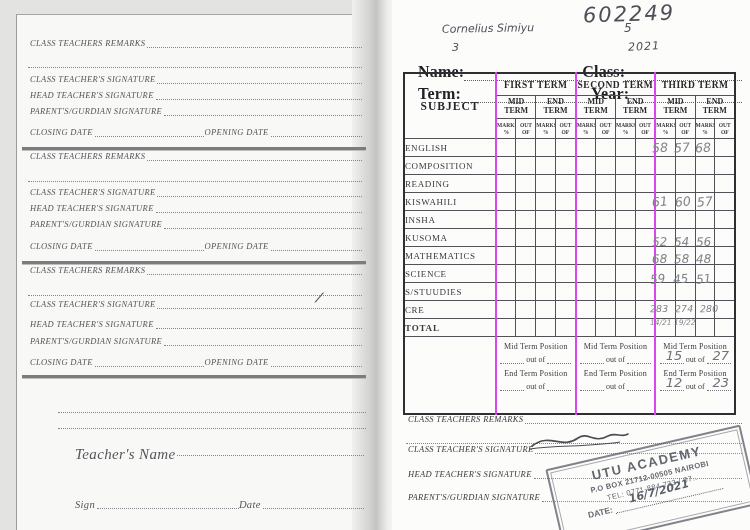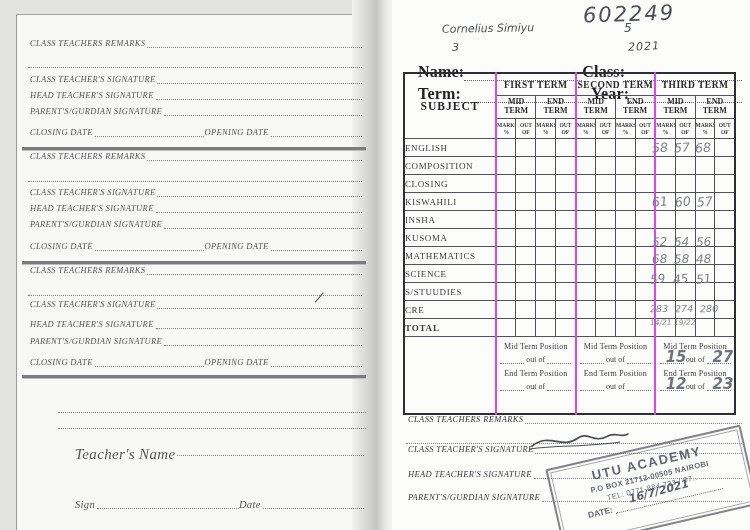--- a/index.html
+++ b/index.html
@@ -45,21 +45,21 @@
   td.subj{font-size:9px;letter-spacing:.6px;color:#3b3b41;padding-left:3px;height:17px;}
   td.subj.b{font-weight:bold;letter-spacing:.8px;}
   td.mcell{height:17px;}
   td.poscell{vertical-align:top;font-size:8px;color:#3b3b41;height:76px;border-radius:21px;}
   td.posempty{height:76px;}
   .pos-ln{display:flex;justify-content:center;align-items:flex-end;gap:2px;margin-top:4px;
     white-space:nowrap;}
   .pos-ttl{margin-top:5px;text-align:center;letter-spacing:.2px;}
   .pdots{display:inline-block;width:24px;border-bottom:1px dotted #77777c;height:7px;position:relative;}
   .pdots .hwn{position:absolute;left:6px;top:-8px;font-family:"DejaVu Sans",sans-serif;
-    font-style:italic;font-size:15px;color:#6e727a;font-weight:bold;}
+    font-style:italic;font-size:13px;color:#6e727a;}
 
   
   .stamp{position:absolute;left:552px;top:446px;width:196px;height:78px;
     transform:rotate(-13deg);border:2px solid rgba(86,88,98,.8);border-radius:2px;
     opacity:.92;background:rgba(252,252,250,.08);}
   .stamp .inner{position:absolute;inset:2px;border:1px solid rgba(86,88,98,.55);
     text-align:center;color:#565a64;font-family:"Liberation Sans",sans-serif;}
   .stamp .l1{font-size:13px;font-weight:bold;letter-spacing:1.5px;margin-top:4px;}
   .stamp .l2{font-size:7.5px;font-weight:bold;letter-spacing:.4px;margin-top:2px;}
   .stamp .l3{font-size:7.5px;letter-spacing:.4px;margin-top:2px;}
@@ -252,21 +252,21 @@
             <td class="mcell tg"></td>
             <td class="mcell"></td>
             <td class="mcell"></td>
             <td class="mcell"></td>
             <td class="mcell tg"></td>
             <td class="mcell"></td>
             <td class="mcell"></td>
             <td class="mcell"></td>
           </tr>
           <tr>
-            <td class="subj">CLOSING</td>
+            <td class="subj">READING</td>
             <td class="mcell tg"></td>
             <td class="mcell"></td>
             <td class="mcell"></td>
             <td class="mcell"></td>
             <td class="mcell tg"></td>
             <td class="mcell"></td>
             <td class="mcell"></td>
             <td class="mcell"></td>
             <td class="mcell tg"></td>
             <td class="mcell"></td>

